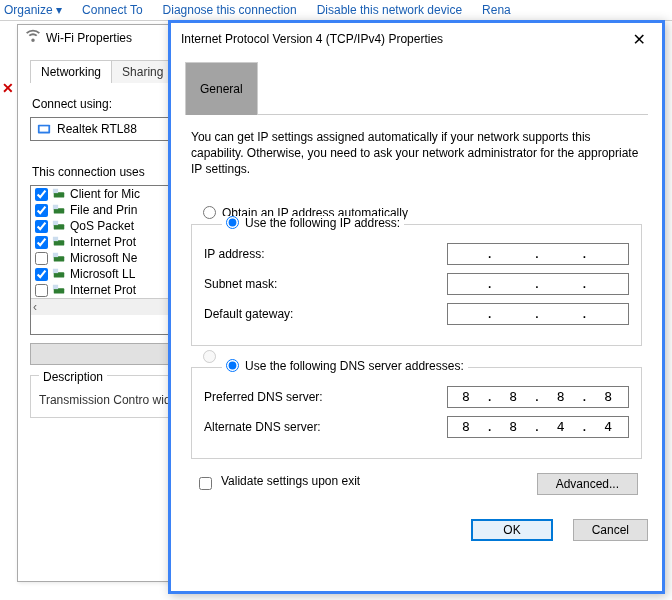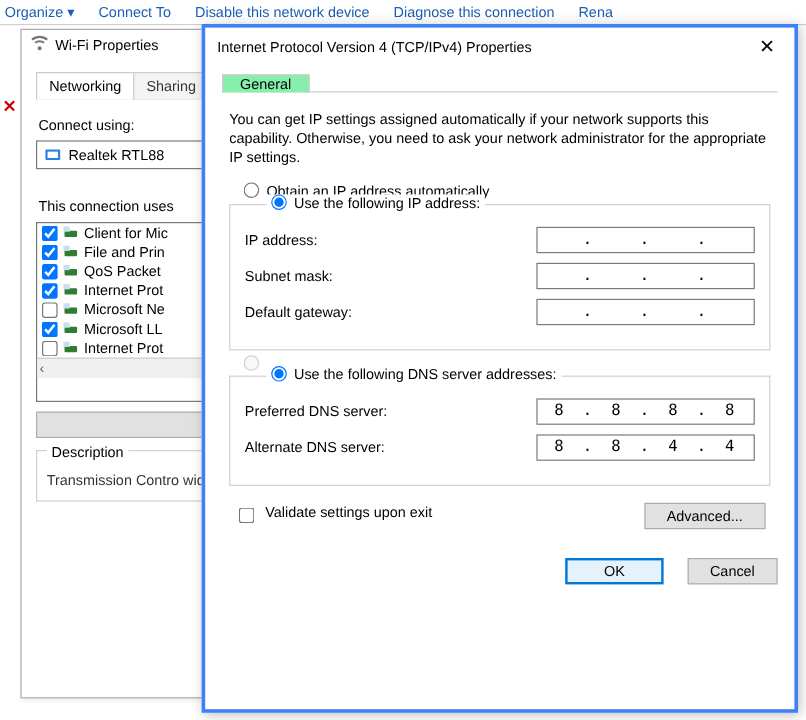--- a/index.html
+++ b/index.html
@@ -21,22 +21,22 @@
   .hscroll{height:16px;border-top:1px solid #ccc;display:flex;align-items:center;justify-content:space-between;padding:0 2px;color:#666;background:#f0f0f0}
   .btnrow{display:flex;gap:6px;margin-top:8px}
   .winbtn{border:1px solid #adadad;background:#e1e1e1;padding:3px 0;text-align:center;flex:1;color:#666}
   .group{border:1px solid #d0d0d0;padding:8px;margin-top:10px}
   .group-title{position:relative;top:-14px;background:#fff;display:inline-block;padding:0 4px}
   .ipv4-dialog{position:absolute;left:168px;top:20px;width:491px;height:568px;border:3px solid #3b82f6;background:#fff;box-shadow:2px 2px 10px rgba(0,0,0,.25)}
   .ipv4-titlebar{height:32px;display:flex;align-items:center;justify-content:space-between;padding:0 10px}
   .close-x{font-size:16px;padding:2px 6px}
   .ipv4-body{padding:6px 14px 10px}
   .ipv4-tabs{display:flex;border-bottom:1px solid #ccc}
-  .ipv4-tab{padding:0 14px;border:1px solid #ccc;border-bottom:none;background:#86efac;position:relative;top:1px}
-  .desc{margin:14px 6px 12px;line-height:1.35}
+  .ipv4-tab{padding:19px 14px;border:1px solid #ccc;border-bottom:none;background:#a3a3a3;position:relative;top:1px}
+  .desc{margin:14px 6px 28px;line-height:1.35}
   .radio-row{display:flex;align-items:center;gap:6px;margin:4px 18px}
   .radio-row input{margin:0}
   .radio-row.disabled{color:#9a9a9a}
   .fieldset{border:1px solid #d0d0d0;margin:2px 6px 3px;padding:10px 12px 12px;position:relative}
   .fieldset .legend{position:absolute;top:-9px;left:30px;background:#fff;padding:0 4px}
   .field-row{display:flex;align-items:center;justify-content:space-between;margin:8px 0}
   .ipbox{border:1px solid #7a7a7a;width:180px;height:20px;display:flex;align-items:center;justify-content:space-evenly;font-family:Consolas,monospace;letter-spacing:2px;font-size:13px}
   .ipbox span{min-width:20px;text-align:center}
   .ipbox .dot{min-width:auto}
   .validate-row{display:flex;align-items:center;justify-content:space-between;margin:14px 10px 4px}
@@ -45,22 +45,22 @@
   .dlg-buttons{display:flex;justify-content:flex-end;gap:20px;padding:10px 14px;}
   .red-x{position:absolute;left:2px;top:80px;color:#c00;font-weight:bold;font-size:14px}
   .net-icon{fill:#2e7d32}
 </style>
 </head>
 <body>
 
 <div class="menubar">
   <span>Organize ▾</span>
   <span>Connect To</span>
+  <span>Diagnose this connection</span>
   <span>Disable this network device</span>
-  <span>Diagnose this connection</span>
   <span>Rena</span>
 </div>
 
 <span class="red-x">✕</span>
 
 <div class="wifi-dialog">
   <div class="wifi-title">
     <span class="icon">
       <svg viewBox="0 0 16 16">
           <path fill="#777" d="M8 12a2 2 0 100 4 2 2 0 000-4zM3 8a8 8 0 0110 0l-1.5 1.5a6 6 0 00-7 0zM0 5a12 12 0 0116 0l-1.5 1.5a10 10 0 00-13 0z"></path>

